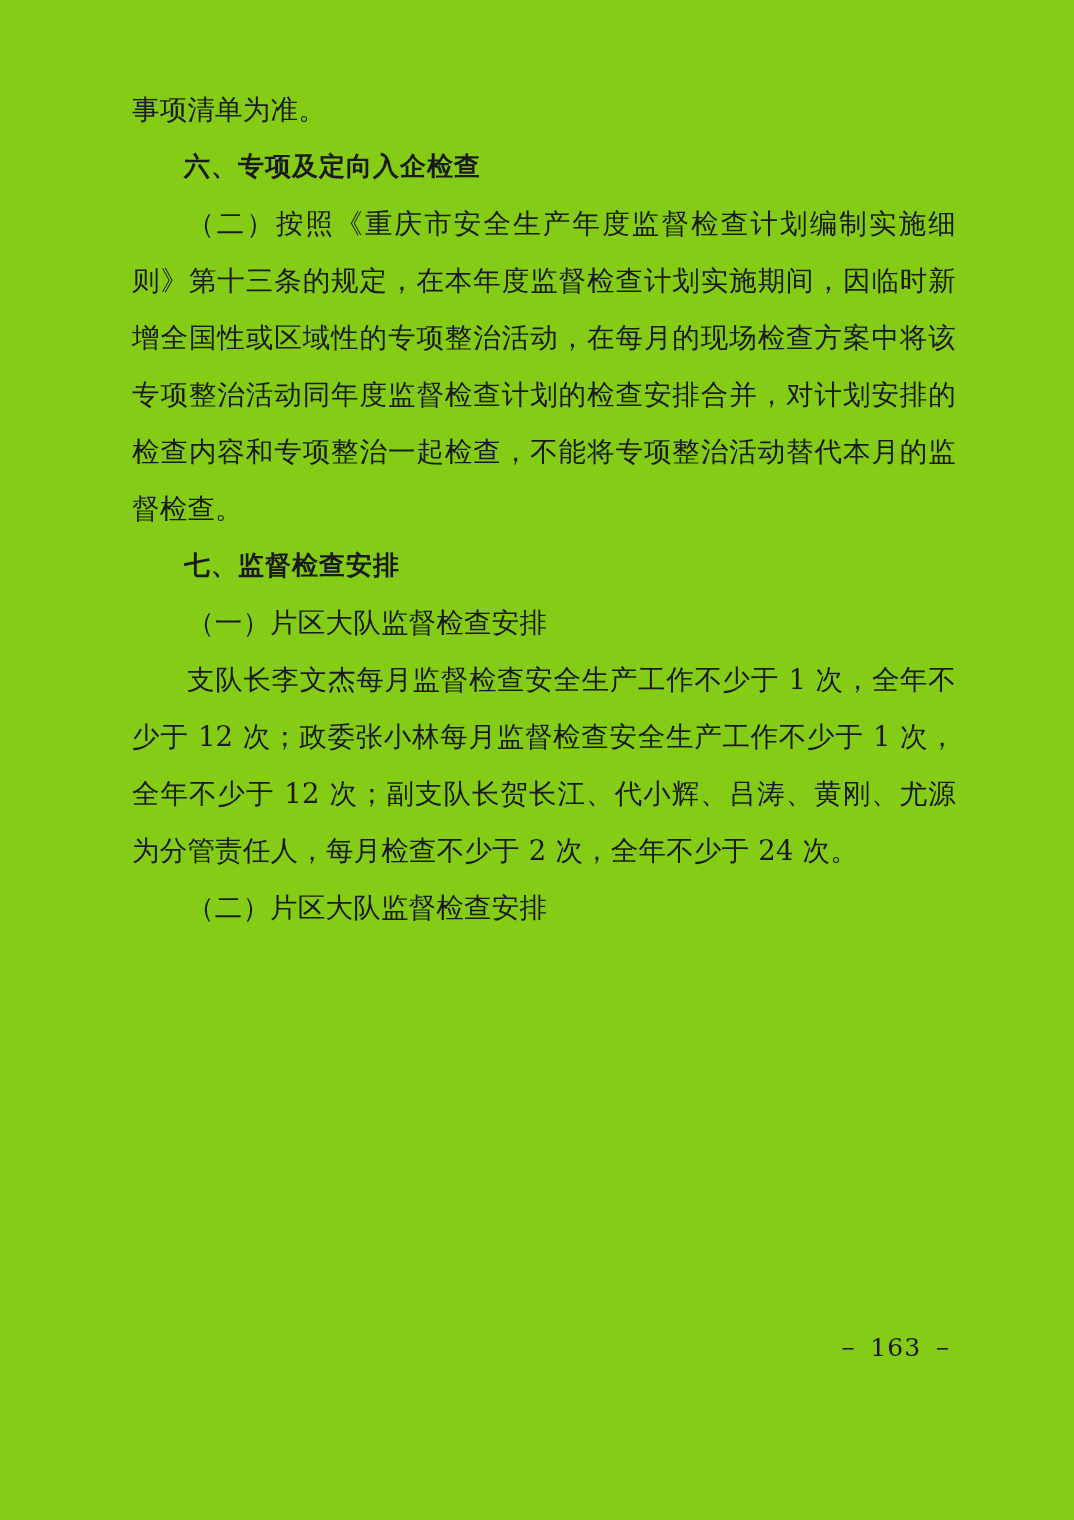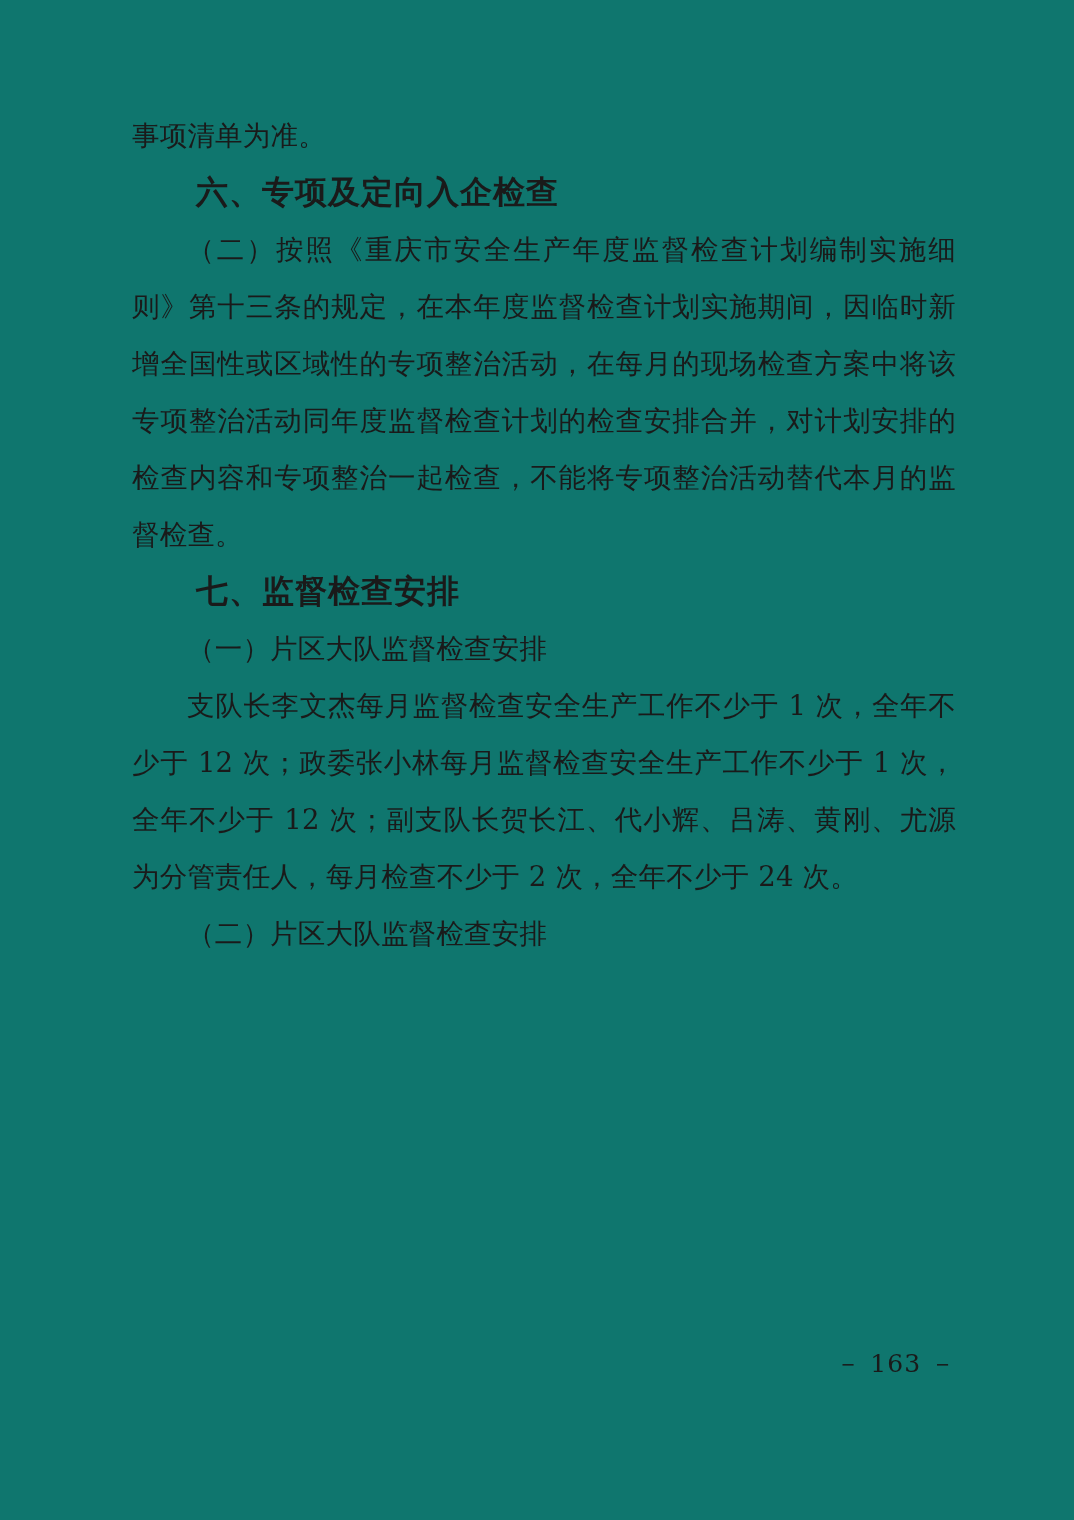--- a/index.html
+++ b/index.html
@@ -8,23 +8,23 @@
     background: #ffffff;
   }
   body {
     font-family: "DejaVu Serif", serif;
     color: #1a1a1a;
   }
   .page {
     position: relative;
     width: 1074px;
     height: 1520px;
-    background: #0f766e;
+    background: #84cc16;
     box-sizing: border-box;
-    padding: 107px 118px 0 132px;
+    padding: 81px 118px 0 132px;
     overflow: hidden;
   }
   .doc-body {
     font-size: 27.5px;
     line-height: 57px;
     text-align: justify;
     text-justify: inter-ideograph;
     letter-spacing: 0.2px;
   }
   .para {
@@ -32,28 +32,28 @@
     text-indent: 2em;
   }
   .para.no-indent {
     text-indent: 0;
   }
   .heading {
     margin: 0;
     font-weight: bold;
     text-indent: 2em;
     font-family: "DejaVu Sans", sans-serif;
-    font-size: 32px;
+    font-size: 26px;
     letter-spacing: 1px;
   }
   .footer {
     position: absolute;
     left: 0;
     right: 118px;
-    bottom: 140px;
+    bottom: 156px;
     text-align: right;
     font-size: 25px;
     font-family: "DejaVu Serif", serif;
     letter-spacing: 1px;
   }
 </style>
 </head>
 <body>
 
 <div class="page">

